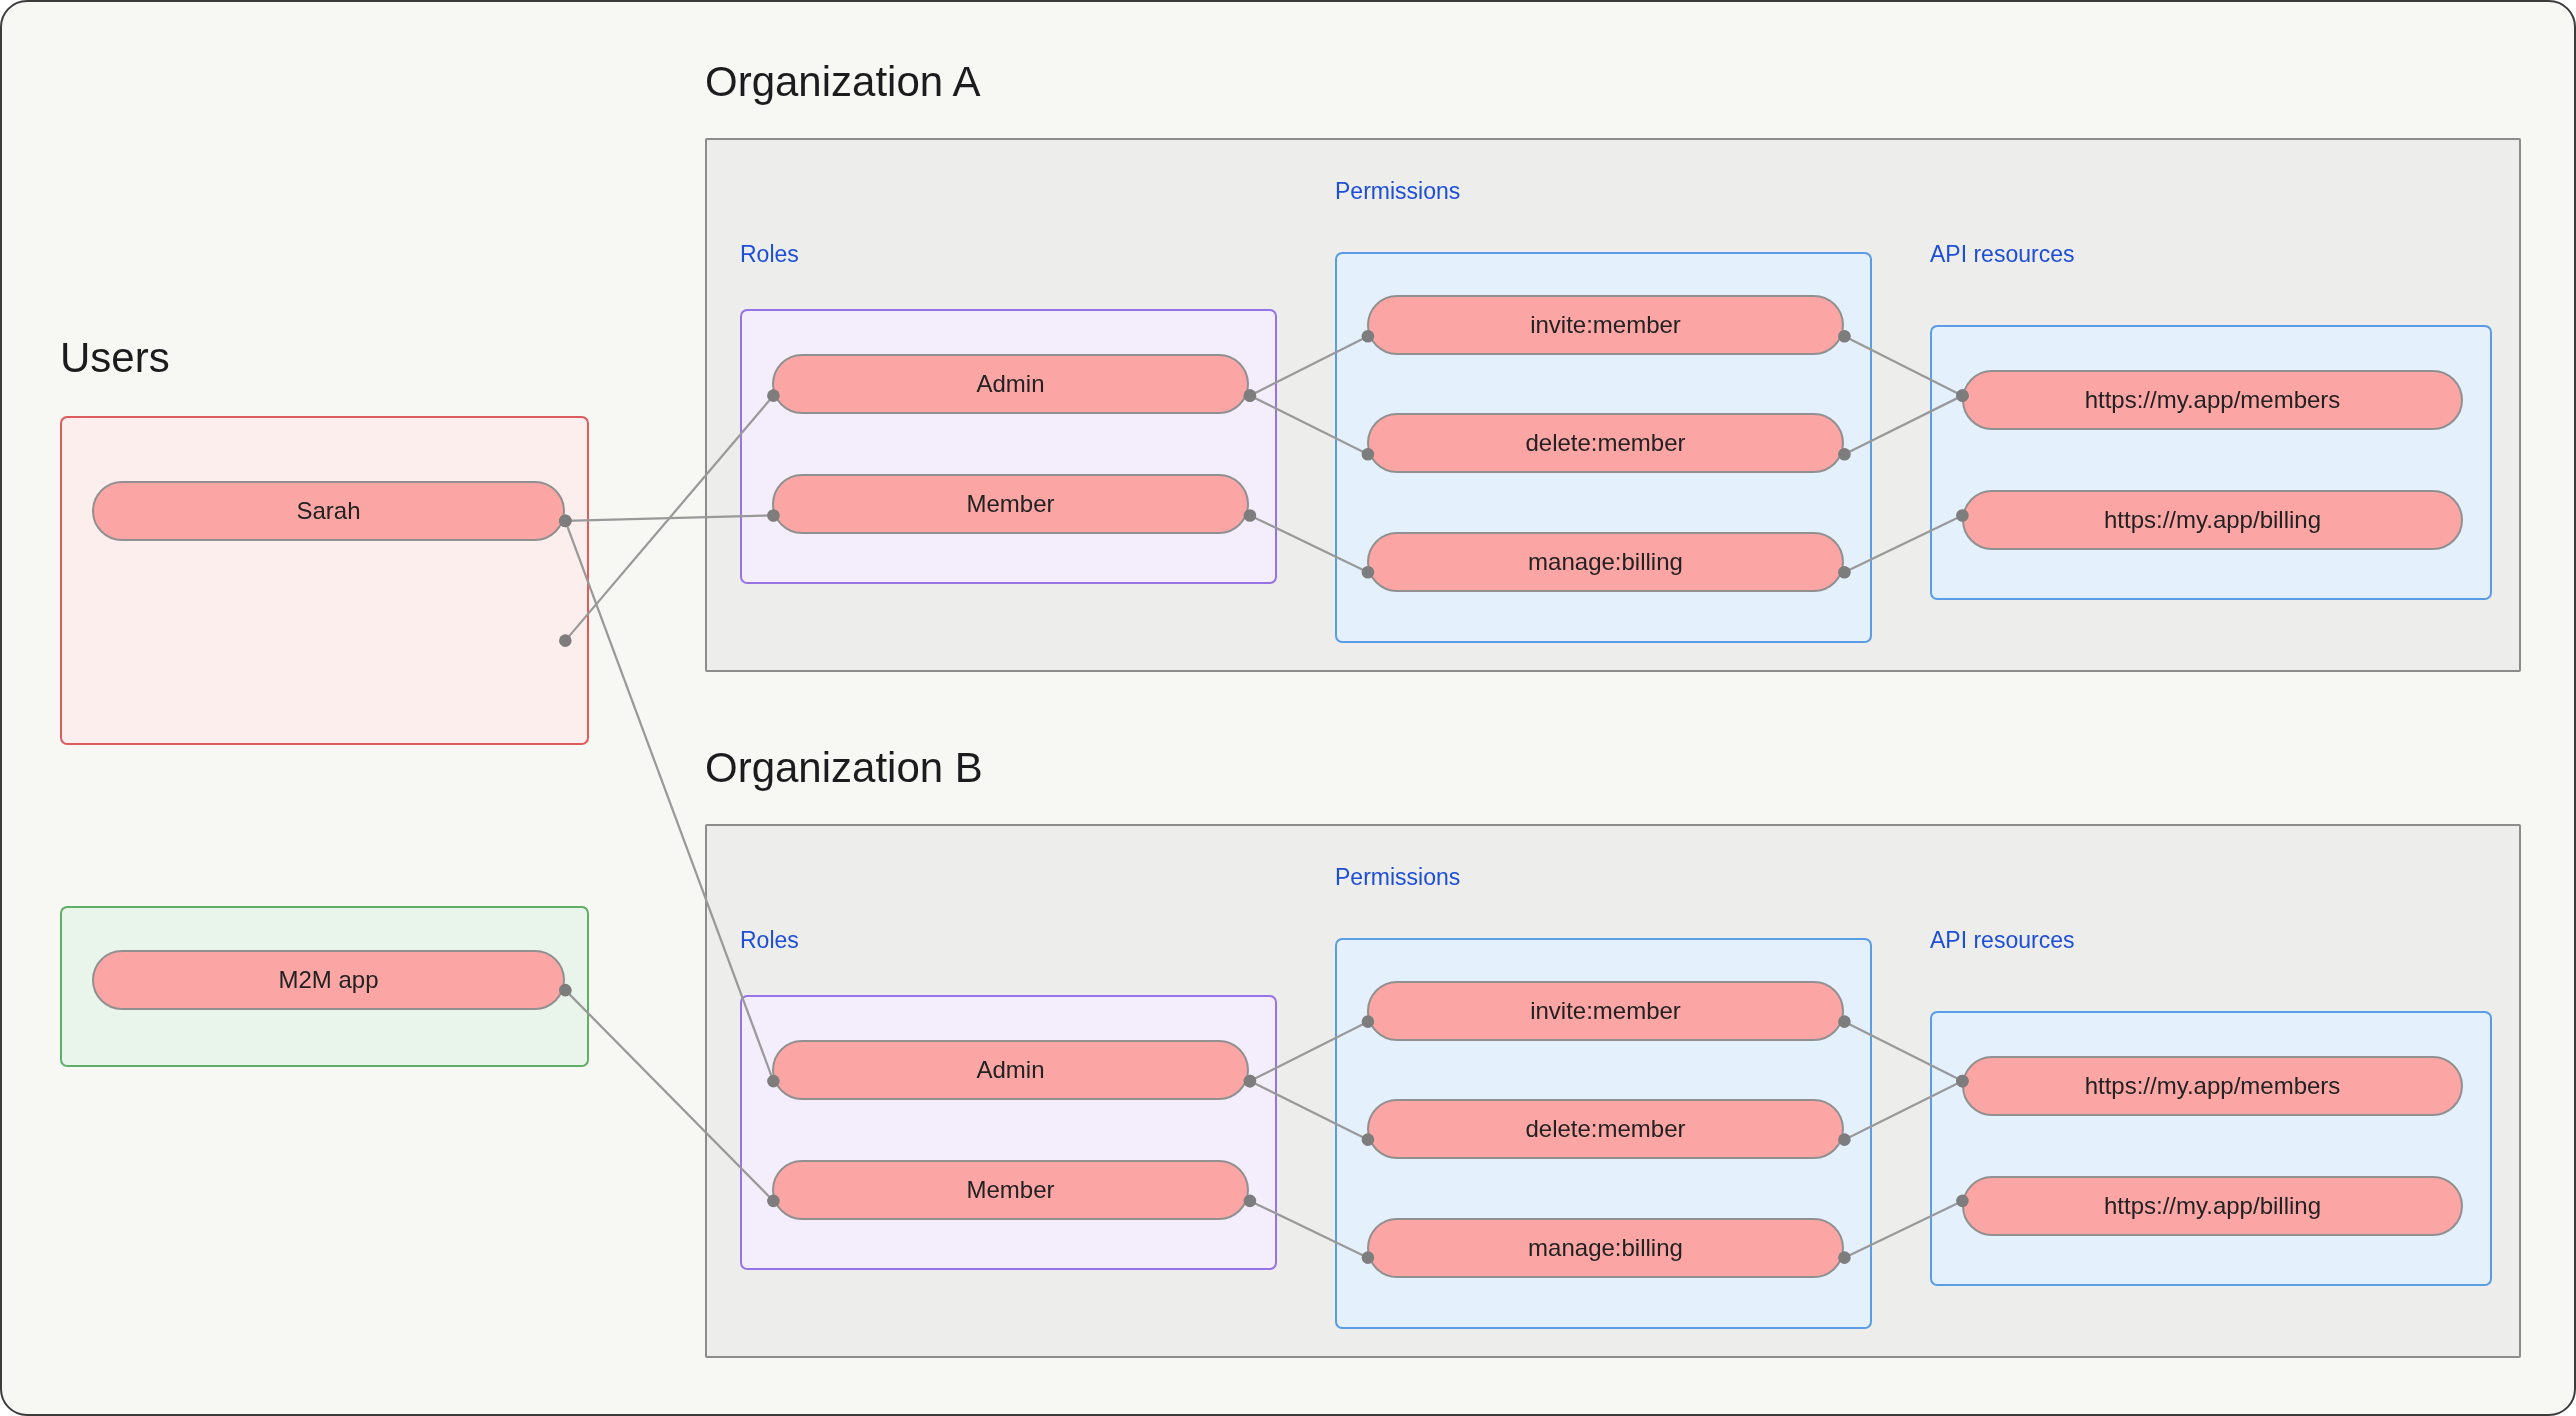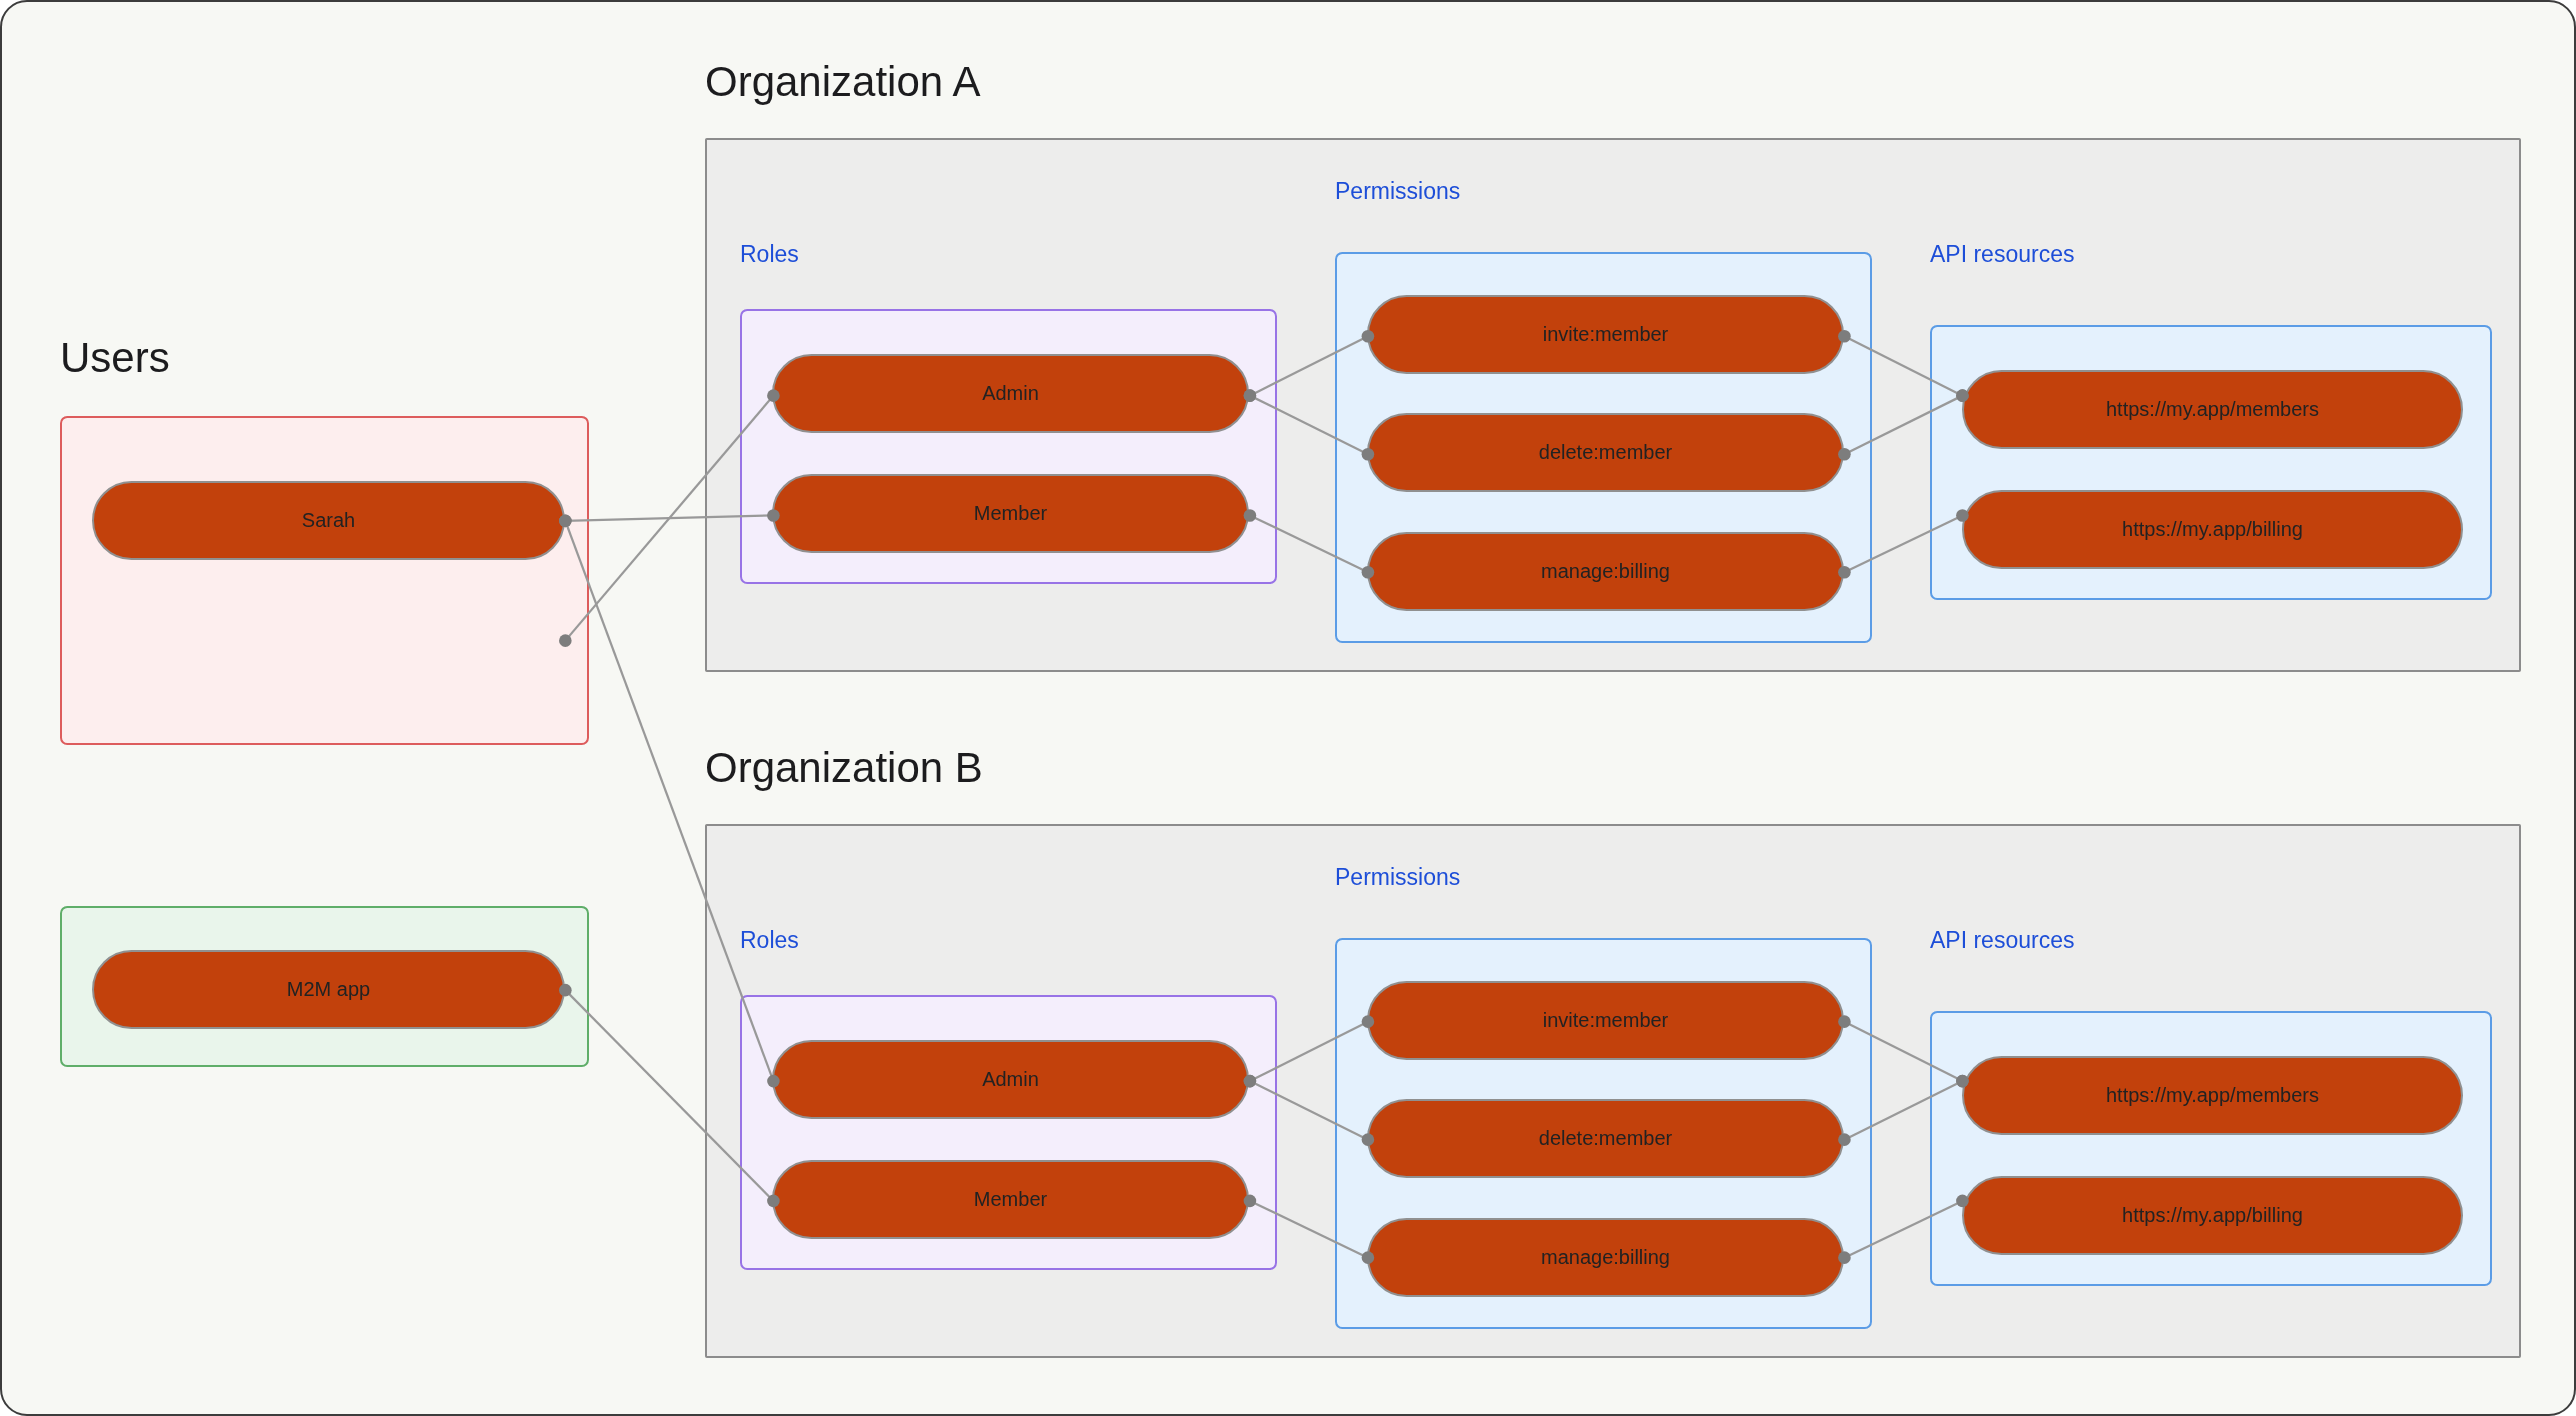--- a/index.html
+++ b/index.html
@@ -44,28 +44,28 @@
     background: #ededec;
     border: 2.7px solid #8c8c8c;
     border-radius: 1.8px;
   }
   .roles-box { width: 537px; height: 275px; background: #f4eefc; border-color: #9873e6; }
   .perms-box { width: 537px; height: 391px; background: #e4f1fd; border-color: #5b9ce6; }
   .res-box   { width: 562px; height: 275px; background: #e4f1fd; border-color: #5b9ce6; margin-top: 16px; }
   .pill {
     position: absolute;
     box-sizing: border-box;
-    height: 79px;
-    background: #c2410c;
+    height: 60px;
+    background: #fca5a5;
     border: 2.3px solid #909090;
     border-radius: 40px;
     display: flex;
     align-items: center;
     justify-content: center;
-    font-size: 20px;
+    font-size: 24px;
     white-space: nowrap;
     color: #222222;
   }
   #edges {
     position: absolute;
     left: 0; top: 0;
     pointer-events: none;
   }
 </style>
 </head>

